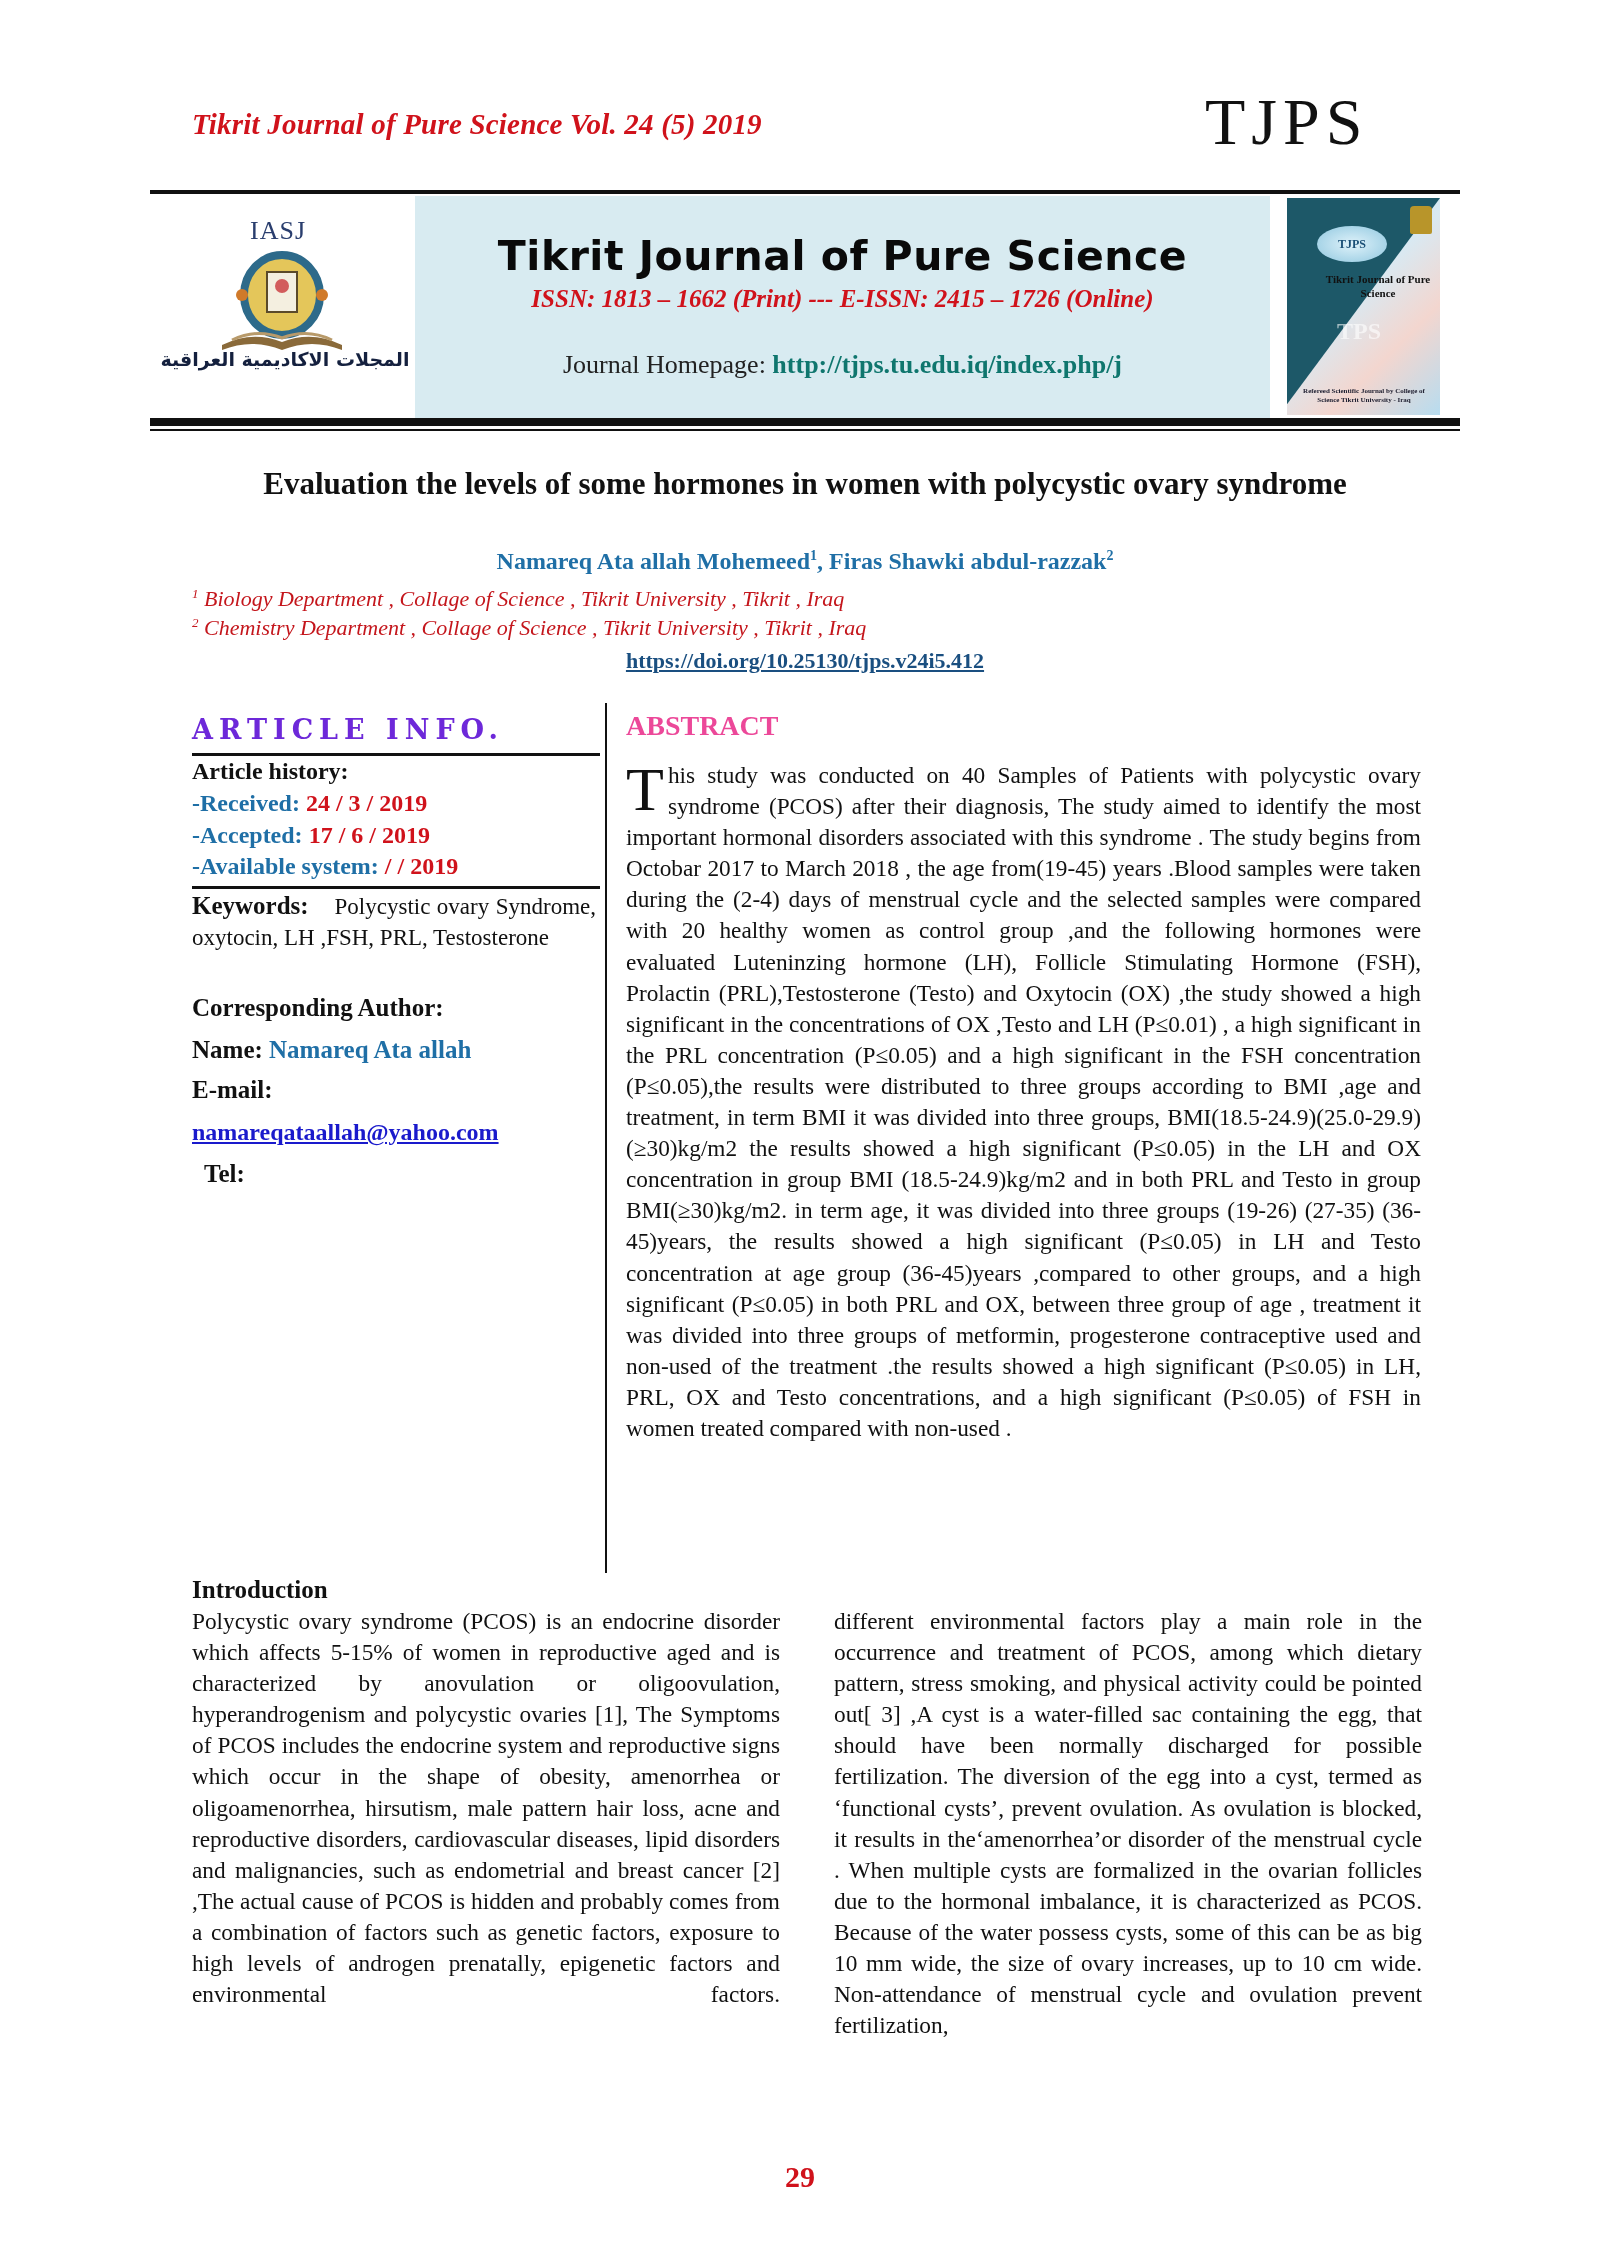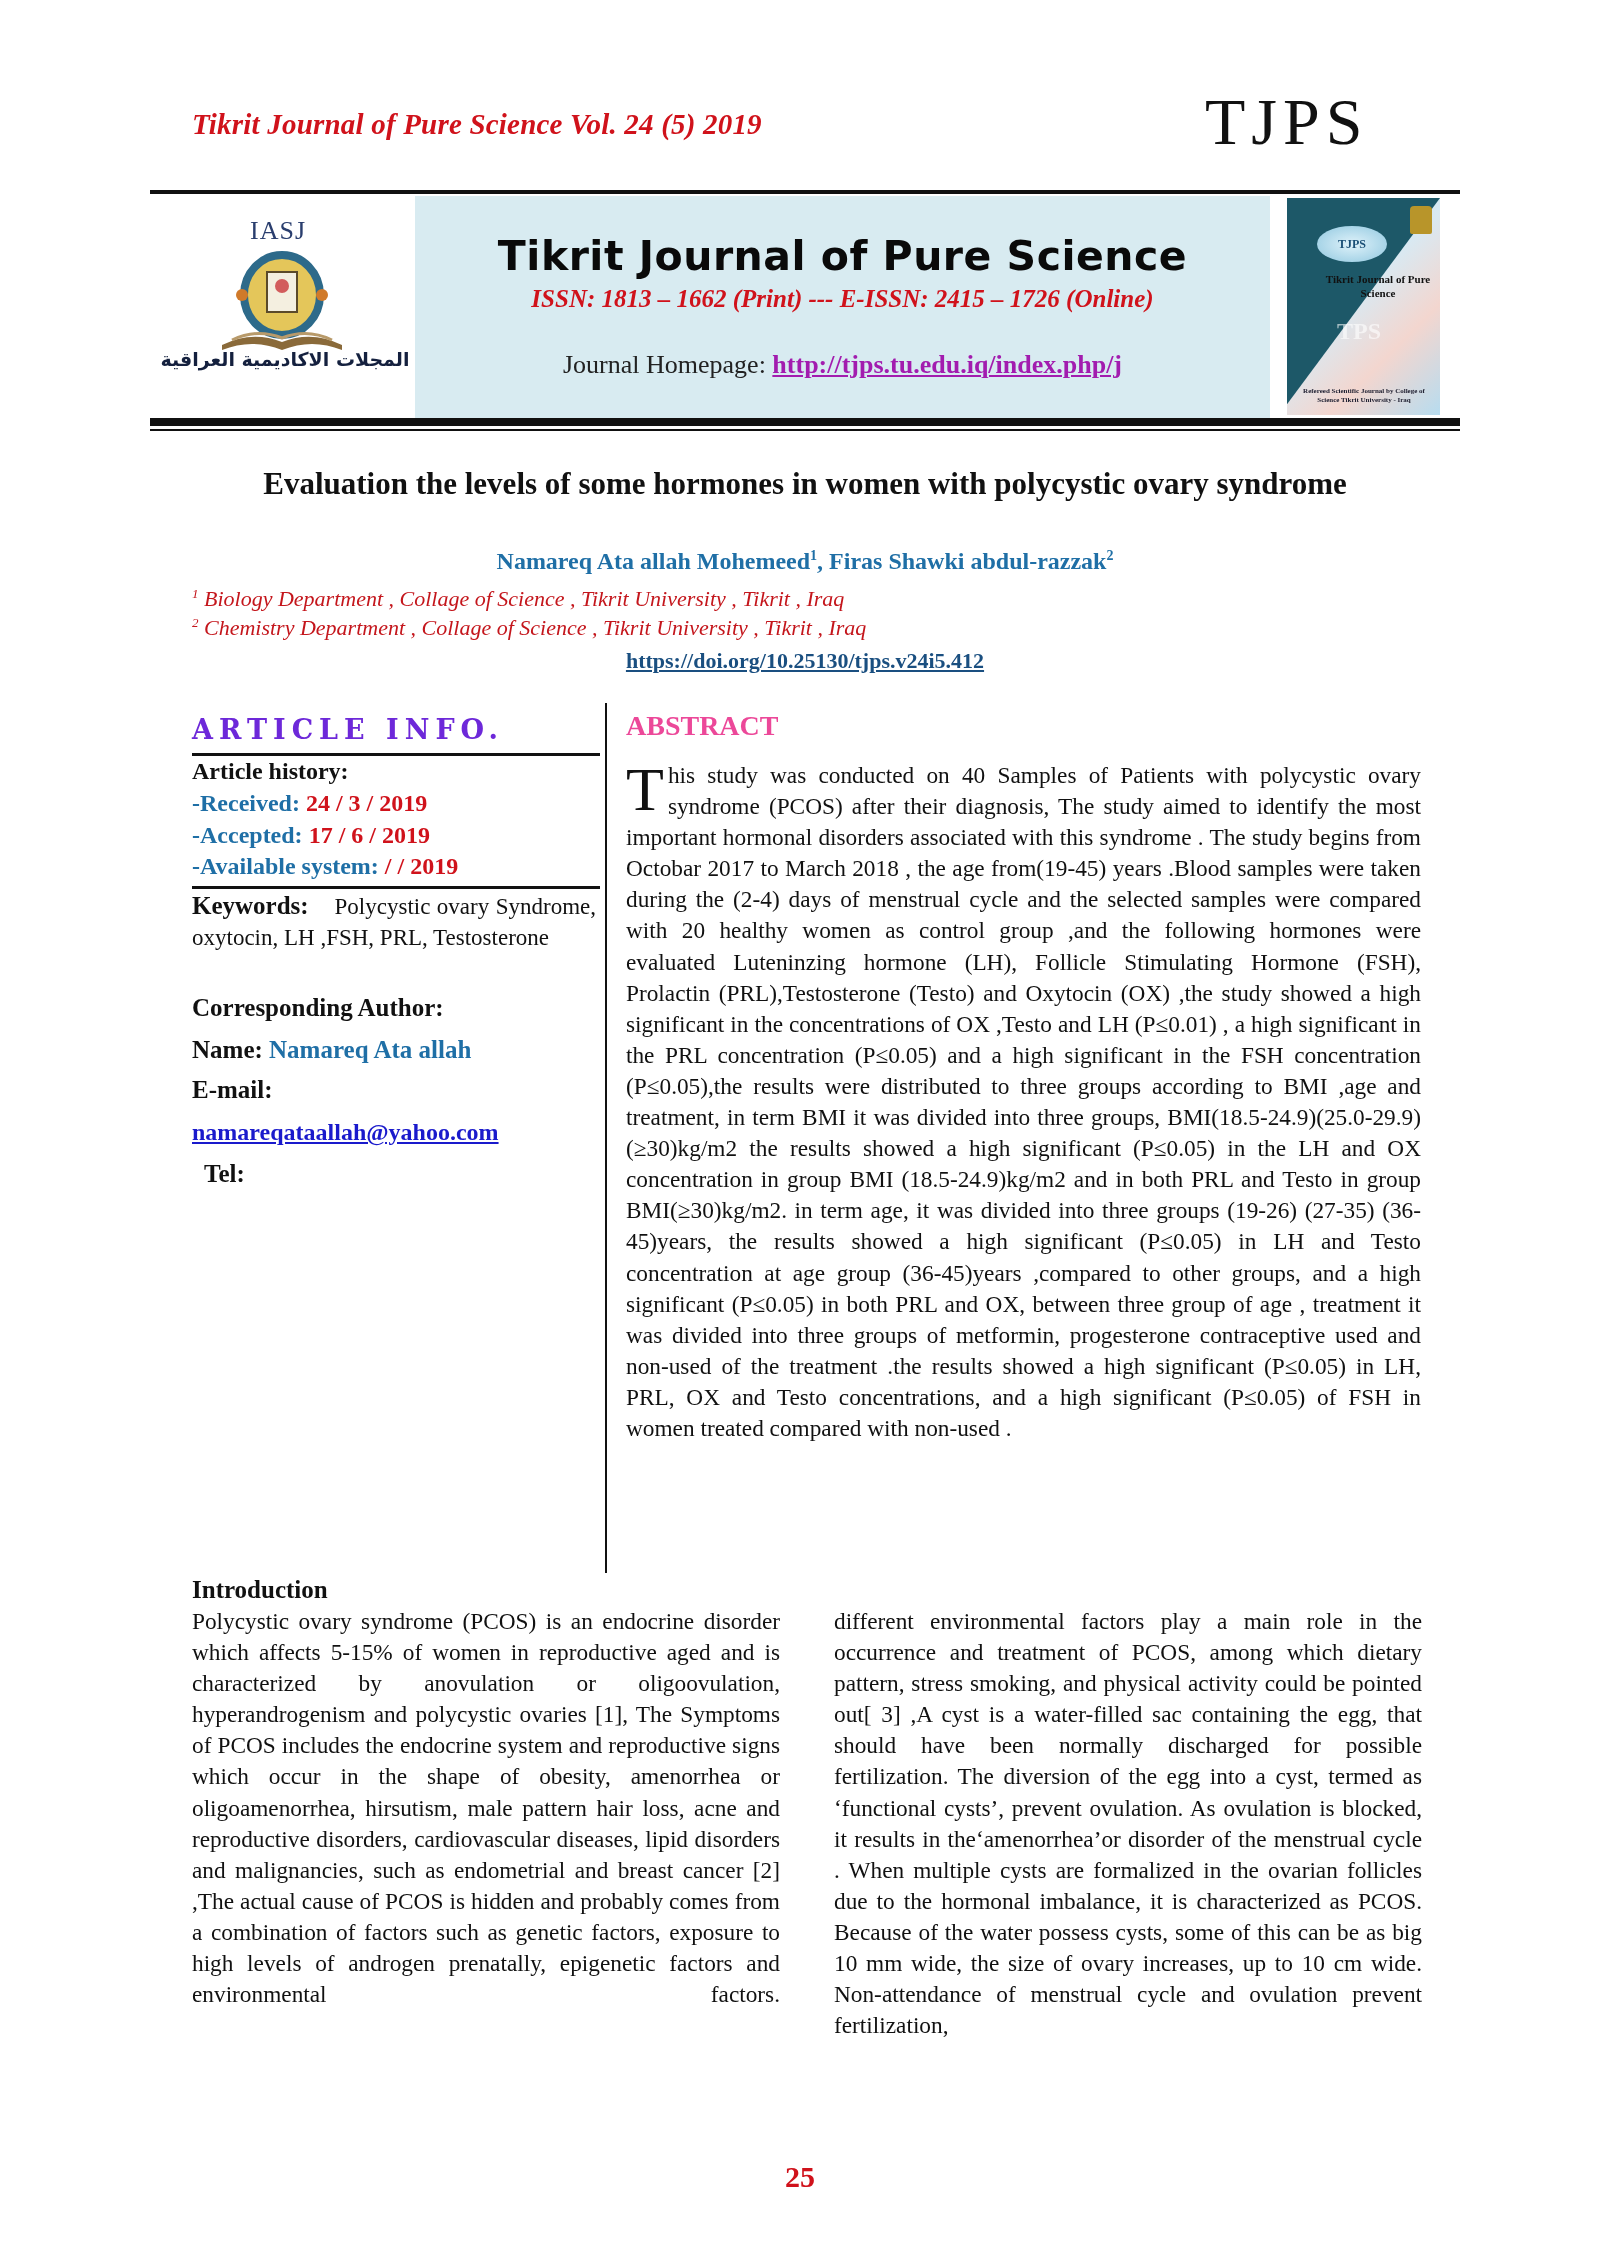--- a/index.html
+++ b/index.html
@@ -24,21 +24,21 @@
   .iasj-emblem { left: 212px; top: 250px; width: 140px; height: 110px; }
   .iasj-arabic { left: 160px; top: 348px; width: 250px; text-align: center; font-family: "DejaVu Sans", sans-serif;
                  font-weight: bold; font-size: 19px; color: #14203e; direction: rtl; }
 
   .journal-name { left: 415px; top: 232px; width: 855px; text-align: center;
                   font-family: "DejaVu Sans", sans-serif; font-weight: bold; font-size: 41px; color: #0a0a0a;
                   letter-spacing: 0.5px; }
   .issn { left: 415px; top: 285px; width: 855px; text-align: center; color: #d0121b; font-style: italic;
           font-weight: bold; font-size: 25px; }
   .homepage { left: 415px; top: 350px; width: 855px; text-align: center; font-size: 26px; color: #222; }
-  .homepage a { color: #a21caf; text-decoration: underline; font-weight: bold; }
+  .homepage a { color: #0f766e; font-weight: bold; }
 
   .cover { left: 1287px; top: 198px; width: 153px; height: 217px; overflow: hidden;
            background: linear-gradient(135deg, #b9dff0 0%, #d9e9f2 45%, #f3d6cf 70%, #b7dcef 100%); }
   .cover .dark { position: absolute; left: 0; top: 0; width: 100%; height: 100%;
                  background: #1d5868; clip-path: polygon(0 0, 100% 0, 0 95%); }
   .cover .oval { position: absolute; left: 30px; top: 28px; width: 70px; height: 36px; border-radius: 50%;
                  background: radial-gradient(#dff2fa, #8fc7df); font-size: 12px; font-weight: bold; color: #1a4f76;
                  text-align: center; line-height: 36px; }
   .cover .title { position: absolute; left: 36px; top: 74px; width: 110px; text-align: center; font-weight: bold;
                   font-size: 11px; color: #111; line-height: 14px; }
@@ -173,13 +173,13 @@
 
 <div class="abs abs-head">ABSTRACT</div>
 <div class="abs abstract">
   <span class="dropcap">T</span><span>his study was conducted on 40 Samples of Patients with polycystic ovary syndrome (PCOS) after their diagnosis, The study aimed to identify the most important  hormonal disorders associated  with  this syndrome . The study begins from Octobar 2017 to March 2018 , the age from(19-45) years .Blood samples were taken during the (2-4) days of menstrual cycle and the selected samples were compared with 20 healthy women as control group ,and the following hormones were evaluated Luteninzing hormone (LH), Follicle Stimulating Hormone (FSH), Prolactin (PRL),Testosterone (Testo) and Oxytocin (OX) ,the study showed a high significant in the concentrations of OX ,Testo and LH (P≤0.01) , a high significant in the PRL concentration (P≤0.05) and a high significant in the FSH concentration (P≤0.05),the results were distributed to three groups according to BMI ,age and treatment, in term BMI it was divided into three groups, BMI(18.5-24.9)(25.0-29.9)(≥30)kg/m2 the results showed a high significant (P≤0.05)  in the LH and OX concentration in  group BMI (18.5-24.9)kg/m2 and in both PRL and Testo in group BMI(≥30)kg/m2. in term age, it was divided into three groups (19-26) (27-35) (36-45)years, the results showed a high significant (P≤0.05) in LH  and Testo concentration at age group (36-45)years ,compared to other groups, and a high significant (P≤0.05) in both PRL and OX, between three group of age , treatment it was divided into three groups of metformin, progesterone contraceptive used and non-used of the treatment .the results showed a high significant (P≤0.05) in LH, PRL, OX and Testo concentrations, and a high significant (P≤0.05) of FSH in women treated compared with non-used  .</span>
 </div>
 
 <div class="abs intro-head">Introduction</div>
 <div class="abs col1">Polycystic ovary syndrome (PCOS) is an endocrine disorder which affects 5-15% of women in reproductive aged and is characterized by anovulation or oligoovulation, hyperandrogenism and polycystic ovaries [1], The Symptoms of PCOS includes the endocrine system and reproductive signs which occur in the shape of obesity, amenorrhea or oligoamenorrhea, hirsutism, male pattern hair loss, acne and reproductive disorders, cardiovascular diseases, lipid disorders and malignancies, such as endometrial and breast cancer [2] ,The actual cause of PCOS is hidden and probably comes from a combination of factors such as genetic factors, exposure to high levels of androgen prenatally, epigenetic factors and environmental factors.</div>
 <div class="abs col2">different environmental factors play a main role in the occurrence and treatment of PCOS, among which dietary pattern, stress smoking, and physical activity could be pointed out[ 3] ,A cyst is a water-filled sac containing the egg, that should have been normally discharged for possible fertilization. The diversion of the egg into a cyst, termed as ‘functional cysts’, prevent ovulation. As ovulation is blocked, it results in the‘amenorrhea’or disorder of the menstrual cycle . When multiple cysts are formalized in the ovarian follicles due to the hormonal imbalance, it is characterized as PCOS. Because of the water possess cysts, some of this can be as big 10 mm wide, the size of ovary increases, up to 10 cm wide. Non-attendance of menstrual cycle and ovulation prevent fertilization,</div>
 
-<div class="abs page-num">25</div>
+<div class="abs page-num">29</div>
 
 </body></html>

